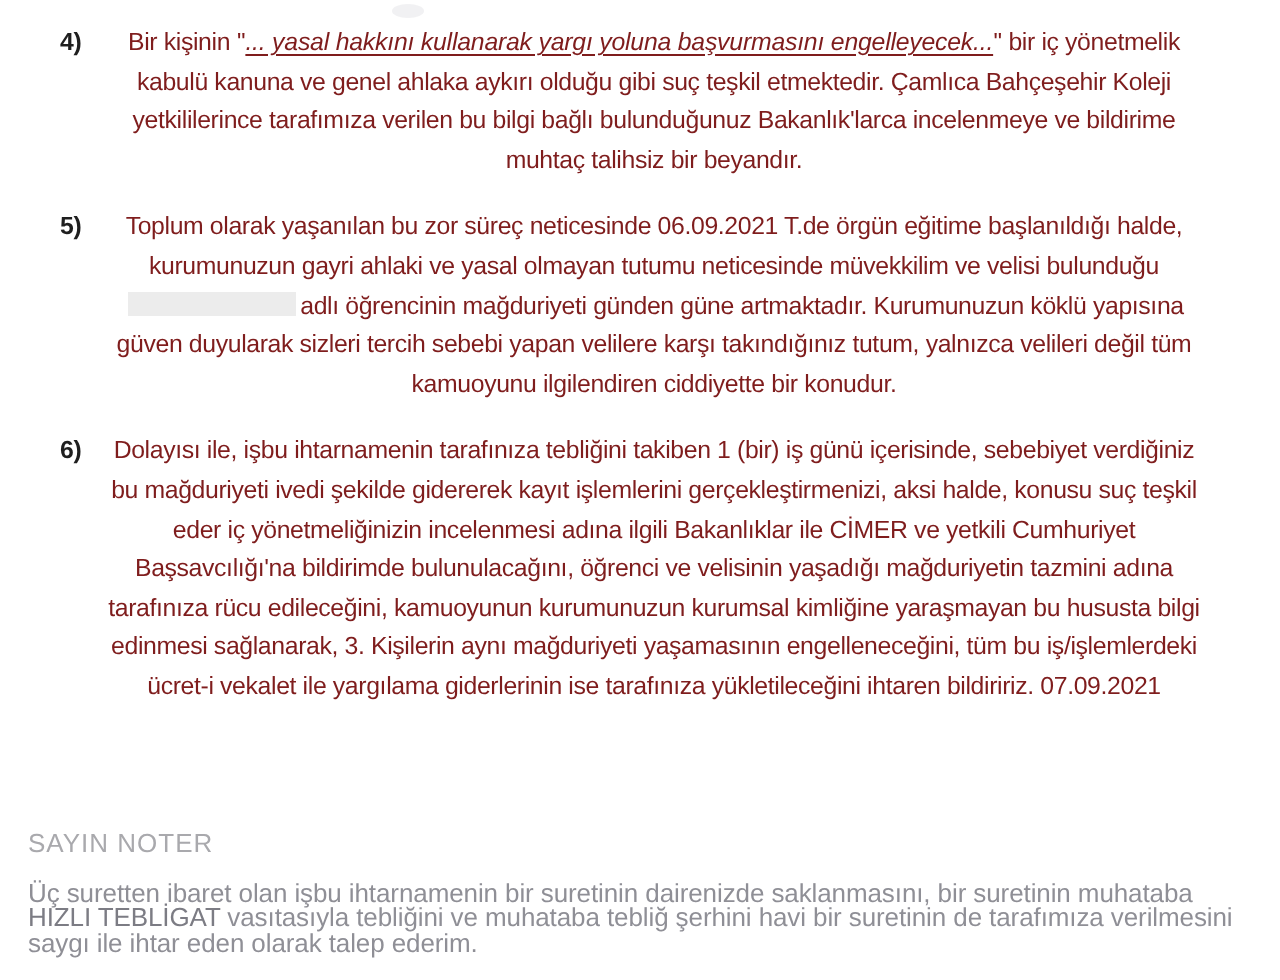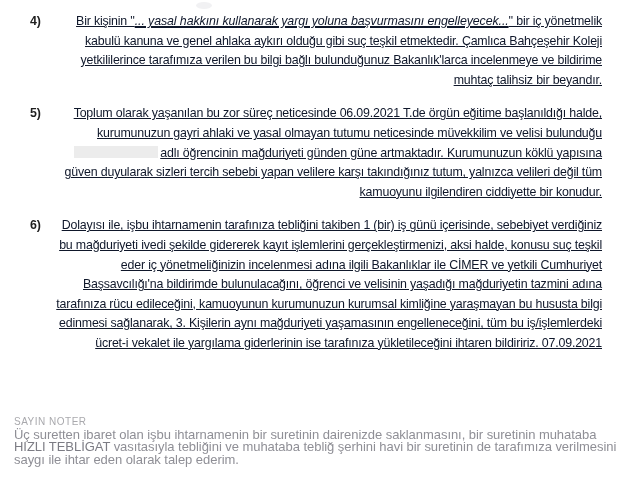--- a/index.html
+++ b/index.html
@@ -56,24 +56,23 @@
     font-size: 12.4px;
     line-height: 19.6px;
     color: #1f1f1f;
     letter-spacing: -0.1px;
   }
 
   .clause-body {
     flex: 1 1 auto;
     font-size: 12.4px;
     line-height: 19.6px;
-    color: #0f172a;
+    color: #7f1d1d;
     letter-spacing: -0.18px;
-    text-align: right;
-    text-decoration: underline;
+    text-align: center;
   }
 
   .quote-italic {
     font-style: italic;
     text-decoration: underline;
     text-underline-offset: 2px;
     letter-spacing: -0.1px;
   }
 
   .redaction {
@@ -87,25 +86,25 @@
   }
 
   .notary {
     position: absolute;
     left: 14px;
     right: 16px;
     top: 416px;
   }
 
   .notary-heading {
-    font-size: 10px;
+    font-size: 13px;
     line-height: 11px;
     letter-spacing: 0.5px;
     color: #a9a9ad;
-    margin-bottom: 2px;
+    margin-bottom: 14px;
   }
 
   .notary-body {
     font-size: 13px;
     line-height: 12.4px;
     letter-spacing: -0.05px;
     color: #8f8f96;
     max-width: 610px;
   }
 

